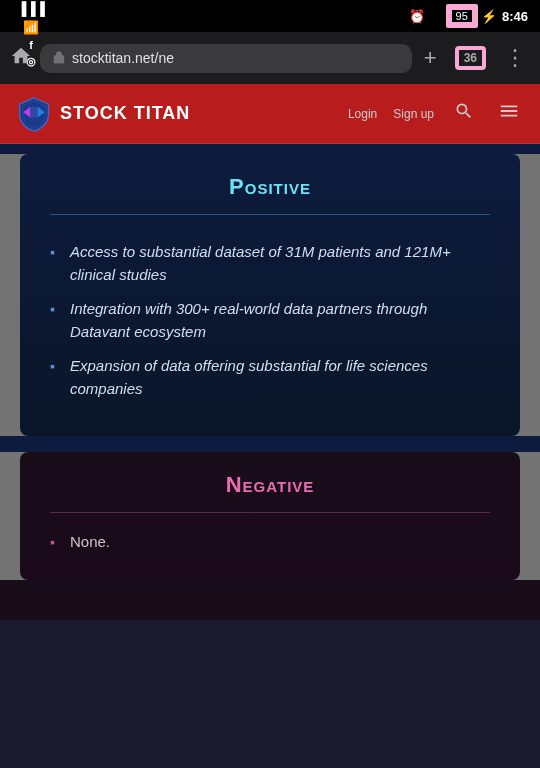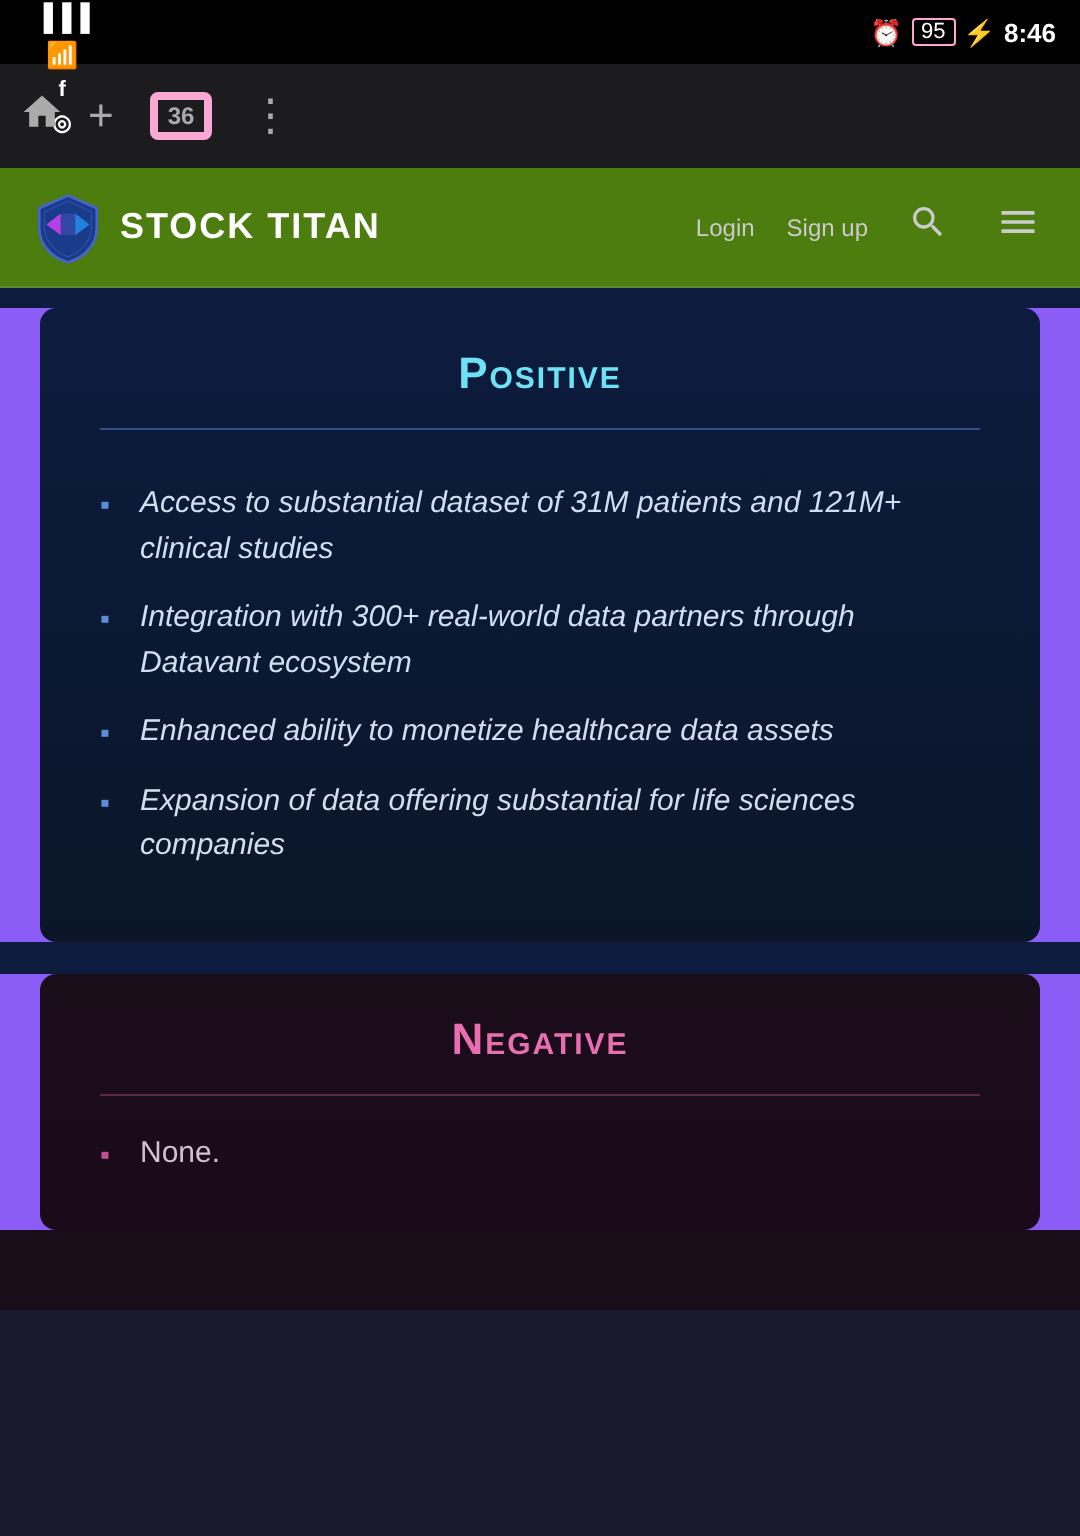--- a/index.html
+++ b/index.html
@@ -80,21 +80,21 @@
       border: 4px solid #f9a8d4;
       border-radius: 4px;
       padding: 1px 5px;
       font-size: 12px;
       font-weight: 600;
       color: #aaa;
     }
 
     
     .nav-bar {
-      background: #4d7c0f;
+      background: #b91c1c;
       display: flex;
       align-items: center;
       padding: 0 16px;
       height: 60px;
       border-bottom: 1px solid rgba(255,255,255,0.1);
     }
     .logo-area {
       display: flex;
       align-items: center;
       gap: 8px;
@@ -124,21 +124,21 @@
     }
     .nav-icon {
       color: #ccc;
       font-size: 18px;
       cursor: pointer;
       padding: 4px;
     }
 
     
     .main-content {
-      background: #8b5cf6;
+      background: #737373;
       padding: 0;
     }
 
     
     .section-positive {
       background: linear-gradient(180deg, #0d1b3e 0%, #0a1628 100%);
       padding: 20px 30px 30px 30px;
       margin: 0 20px;
       border-radius: 8px;
     }
@@ -234,31 +234,39 @@
   <div class="status-left">
     <span>M1</span>
     <span style="border:1px solid #fff; border-radius:2px; padding:0 3px; font-size:10px;">VoLTE</span>
     <span>▐▐▐</span>
     <span>📶</span>
     <span style="font-size:11px;">f</span>
     <span style="font-size:11px;">◎</span>
   </div>
   <div class="status-right">
     <span>⏰</span>
-    <span style="border:1px solid #f9a8d4; border-radius:2px; padding:0 4px; font-size:11px;">95</span>
+    <span style="border:6px solid #f9a8d4; border-radius:2px; padding:0 4px; font-size:11px;margin-left:16px;">95</span>
     <span>⚡</span>
     <span style="font-weight:600;">8:46</span>
   </div>
 </div>
 
 <div class="browser-bar">
   <div class="home-btn">
     <svg width="22" height="22" viewBox="0 0 24 24" fill="#aaa">
       <path d="M10 20v-6h4v6h5v-8h3L12 3 2 12h3v8z"></path>
     </svg>
+  </div>
+  <div class="url-bar">
+    <span class="url-icon">
+      <svg width="14" height="14" viewBox="0 0 24 24" fill="#aaa">
+        <path d="M12 2C9.24 2 7 4.24 7 7v2H5c-1.1 0-2 .9-2 2v10c0 1.1.9 2 2 2h14c1.1 0 2-.9 2-2V11c0-1.1-.9-2-2-2h-2V7c0-2.76-2.24-5-5-5z" opacity=".5"></path>
+      </svg>
+    </span>
+    <span class="url-text">stocktitan.net/ne</span>
   </div>
   <div class="browser-actions">
     <span class="nav-icon" style="font-size:22px; color:#aaa;">+</span>
     <span class="tab-count">36</span>
     <span class="nav-icon" style="font-size:22px; color:#aaa;">⋮</span>
   </div>
 </div>
 
 <div class="nav-bar">
   <div class="logo-area">
@@ -293,21 +301,20 @@
 
 <div class="main-content">
   <div class="page-bg-top"></div>
 
   <div class="section-positive">
     <div class="section-title-positive">Positive</div>
     <hr class="section-divider">
     <ul class="bullet-list">
       <li>Access to substantial dataset of 31M patients and 121M+ clinical studies</li>
       <li>Integration with 300+ real-world data partners through Datavant ecosystem</li>
-      <li>Enhanced ability to monetize healthcare data assets</li>
       <li>Expansion of data offering substantial for life sciences companies</li>
     </ul>
   </div>
 
   <div class="section-gap"></div>
 
   <div class="section-negative">
     <div class="section-title-negative">Negative</div>
     <hr class="section-divider-neg">
     <div class="none-text">None.</div>

